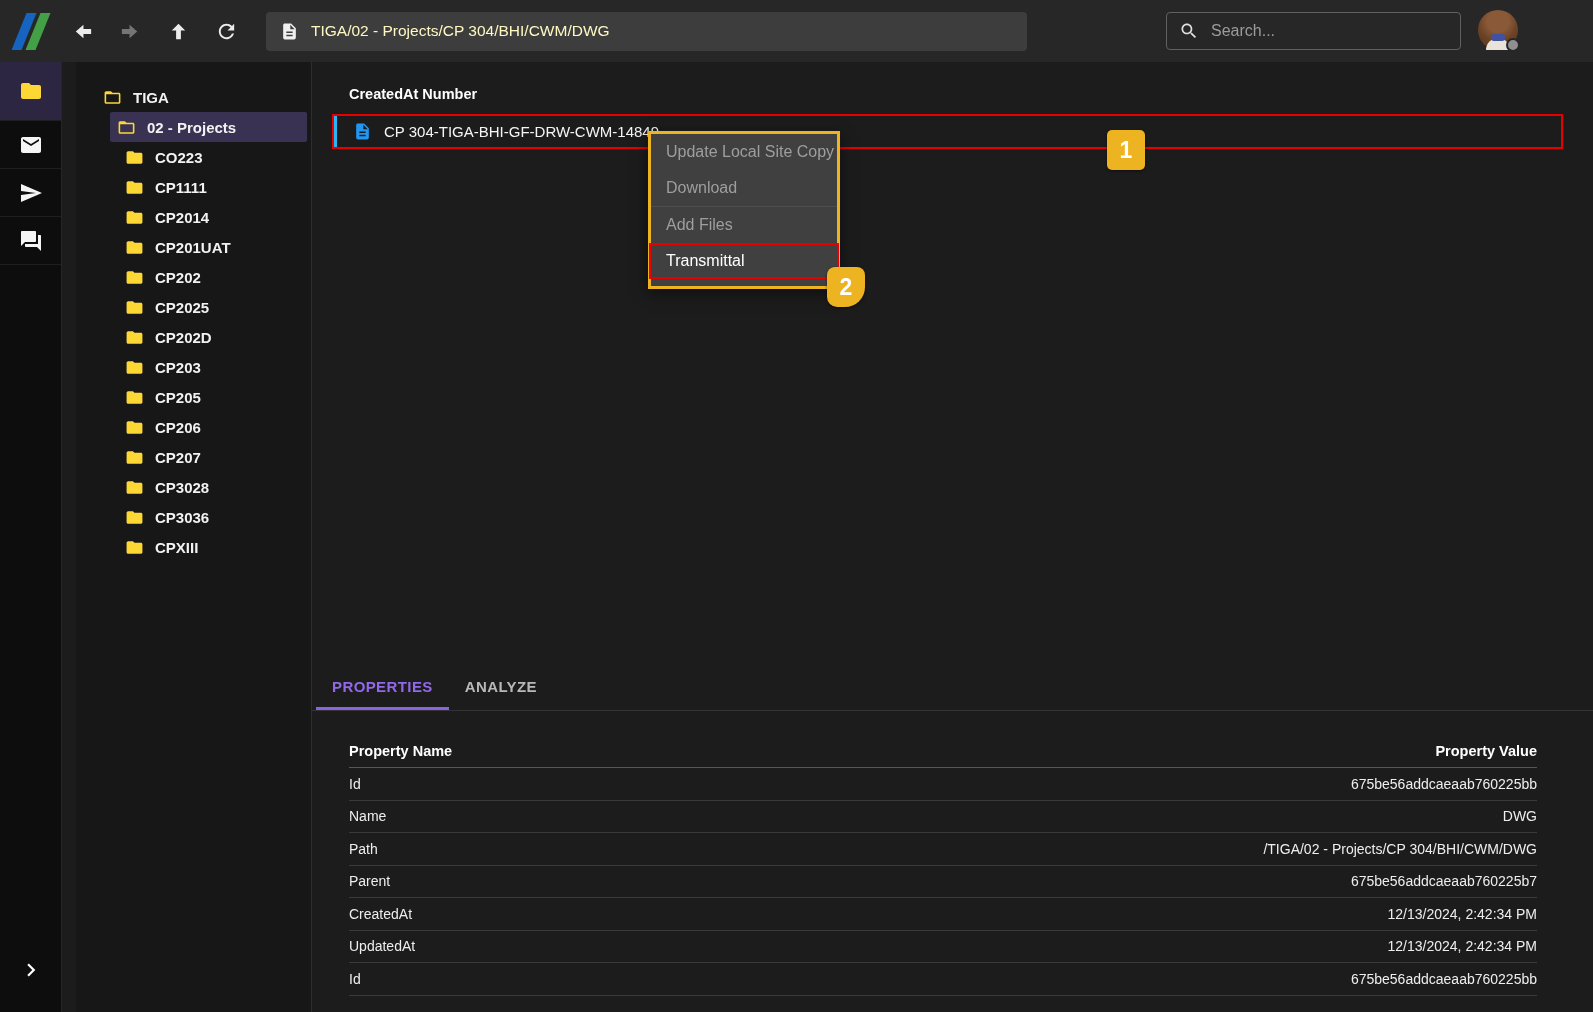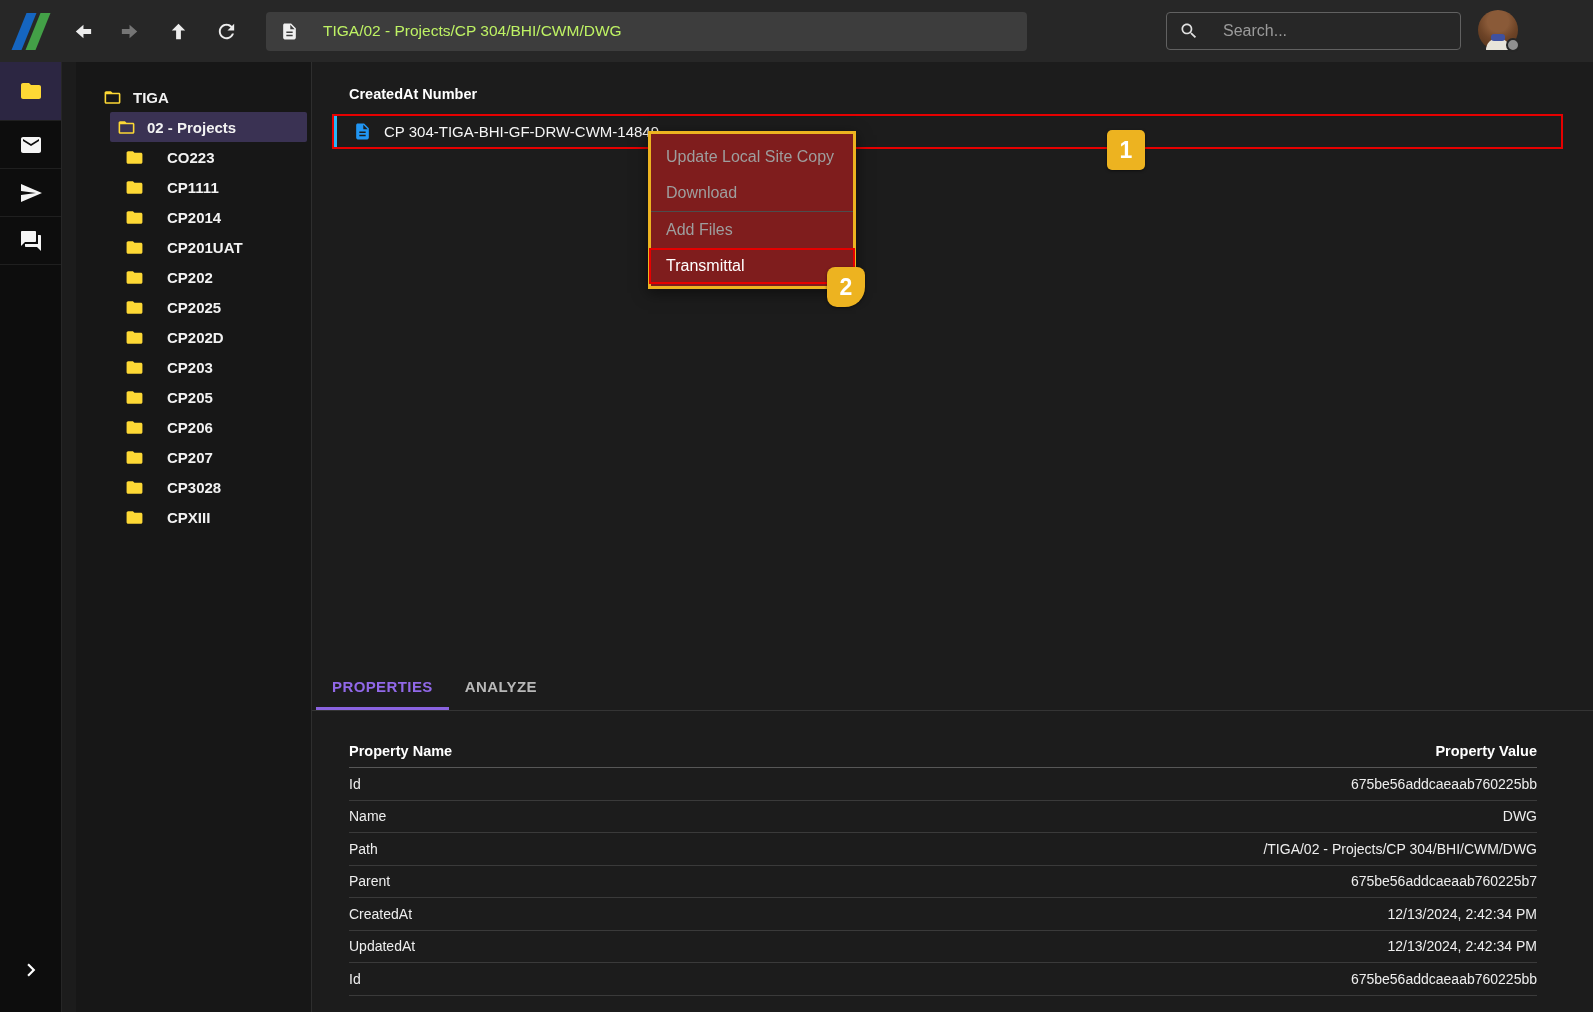--- a/index.html
+++ b/index.html
@@ -14,23 +14,23 @@
   .logo .bar.blue { left:5px; background:#1565c0; }
   .logo .bar.green { left:19px; background:#43a047; }
   .navbtn { width:40px; height:40px; display:flex; align-items:center; justify-content:center;
             margin-left:8px; border-radius:4px; cursor:pointer; }
   .navbtn:first-of-type { margin-left:32px; }
   .navbtn svg { width:23px; height:23px; fill:#ececec; }
   .navbtn.disabled svg { fill:#757575; }
   .pathfield { margin-left:20px; width:761px; height:39px; background:#3d3d3d; border-radius:4px;
                display:flex; align-items:center; padding:0 14px; }
   .pathfield svg { width:19px; height:19px; fill:#f0f0f0; flex:none; }
-  .pathfield .ptext { margin-left:24px; font-size:15.5px; color:#bef264; white-space:nowrap; }
+  .pathfield .ptext { margin-left:12px; font-size:15.5px; color:#fef9c3; white-space:nowrap; }
   .search { position:absolute; left:1166px; top:12px; width:295px; height:38px;
-            border:1px solid #616161; border-radius:4px; display:flex; align-items:center; padding:0 12px;gap:12px; }
+            border:1px solid #616161; border-radius:4px; display:flex; align-items:center; padding:0 12px; }
   .search svg { width:20px; height:20px; fill:#e0e0e0; flex:none; }
   .search input { flex:1; margin-left:12px; background:transparent; border:none; outline:none;
                   font-size:16px; color:#e8e8e8; font-family:"Liberation Sans", sans-serif; }
   .search input::placeholder { color:#9b9b9b; }
   .avatar { position:absolute; left:1478px; top:10px; width:40px; height:40px; border-radius:50%;
             background:radial-gradient(circle at 50% 28%, #8a5a38 0 30%, #6e4427 55%, #4d2f19 100%);
             overflow:visible; cursor:pointer; }
   .avatar::before { content:""; position:absolute; left:8px; bottom:0; width:24px; height:12px;
                     border-radius:12px 12px 0 0; background:#e8e4da; }
   .avatar::after { content:""; position:absolute; left:13px; bottom:9px; width:14px; height:7px;
@@ -52,42 +52,42 @@
   .rail-expand svg { width:26px; height:26px; fill:#ffffff; }
 
   
   .tree { position:absolute; left:76px; top:62px; width:236px; height:950px; background:#171717;
           border-right:1px solid #2e2e2e; padding-top:20px; z-index:10; }
   .titem { height:30px; display:flex; align-items:center; font-size:15px; font-weight:600;
            color:#f2f2f2; cursor:pointer; white-space:nowrap; }
   .titem svg { width:19px; height:19px; flex:none; margin-right:11px; }
   .titem.root { padding-left:27px; }
   .titem.selrow { margin:0 4px 0 34px; padding-left:7px; background:#3a3253; border-radius:2px; }
-  .titem.child { padding-left:49px;gap:12px; }
+  .titem.child { padding-left:49px; }
   .ficon-solid { fill:#fdd835; }
   .ficon-outline { fill:#fdd835; }
 
   
   .main { position:absolute; left:300px; top:62px; width:1293px; height:950px; background:#1c1c1c; }
   .doc-header { position:absolute; left:49px; top:24px; font-size:14.5px; font-weight:700; color:#ffffff; }
   .doc-row { position:absolute; left:32px; top:52px; width:1231px; height:35px;
              border:2px solid #e60000; display:flex; align-items:center; cursor:pointer; }
   .doc-row .selbar { width:3px; height:100%; background:#29b6f6; flex:none; }
   .doc-row svg { width:19px; height:19px; fill:#2196f3; margin-left:16px; flex:none; }
   .doc-row .dlabel { margin-left:12px; font-size:15px; font-weight:500; color:#f5f5f5; white-space:nowrap; }
 
   .badge { position:absolute; width:38px; height:40px; background:#edb320; color:#ffffff;
            font-size:23px; font-weight:700; display:flex; align-items:center; justify-content:center;
            box-shadow:0 1px 3px rgba(0,0,0,0.5); z-index:50; }
   .badge1 { left:807px; top:68px; border-radius:5px; }
   .badge2 { left:527px; top:205px; border-radius:8px 8px 20px 10px; }
 
   
-  .ctxmenu { position:absolute; left:348px; top:69px; width:208px; height:158px;
-             background:#7f1d1d; border:3px solid #edb320; padding-top:5px; z-index:40;
+  .ctxmenu { position:absolute; left:348px; top:69px; width:192px; height:158px;
+             background:#404040; border:3px solid #edb320; z-index:40;
              box-shadow:0 4px 14px rgba(0,0,0,0.5); }
   .ctx-item { height:36px; display:flex; align-items:center; padding-left:15px;
               font-size:16px; color:#9e9e9e; cursor:pointer; white-space:nowrap; }
   .ctx-divider { height:1px; background:#4d4d4d; }
   .ctx-item.highlight { color:#ffffff; border:2px solid #e60000; margin:0 -2px; padding-left:15px; }
 
   
   .tabs { position:absolute; left:0; top:601px; width:1293px; height:48px;
           border-bottom:1px solid #343434; display:flex; align-items:stretch; padding-left:16px; }
   .tab { position:relative; padding:0 16px; display:flex; align-items:center;
@@ -257,20 +257,26 @@
   <div class="titem child">
       <svg viewBox="0 0 24 24" class="ficon-solid">
         <path d="M10 4H4c-1.1 0-1.99.9-1.99 2L2 18c0 1.1.9 2 2 2h16c1.1 0 2-.9 2-2V8c0-1.1-.9-2-2-2h-8l-2-2z"></path>
       </svg>
       <span>CP3028</span>
     </div>
   <div class="titem child">
       <svg viewBox="0 0 24 24" class="ficon-solid">
         <path d="M10 4H4c-1.1 0-1.99.9-1.99 2L2 18c0 1.1.9 2 2 2h16c1.1 0 2-.9 2-2V8c0-1.1-.9-2-2-2h-8l-2-2z"></path>
       </svg>
+      <span>CP3036</span>
+    </div>
+  <div class="titem child">
+      <svg viewBox="0 0 24 24" class="ficon-solid">
+        <path d="M10 4H4c-1.1 0-1.99.9-1.99 2L2 18c0 1.1.9 2 2 2h16c1.1 0 2-.9 2-2V8c0-1.1-.9-2-2-2h-8l-2-2z"></path>
+      </svg>
       <span>CPXIII</span>
     </div>
 </div>
 
 <div class="main">
 
   <div class="doc-header">CreatedAt Number</div>
 
   <div class="doc-row">
     <div class="selbar"></div>

